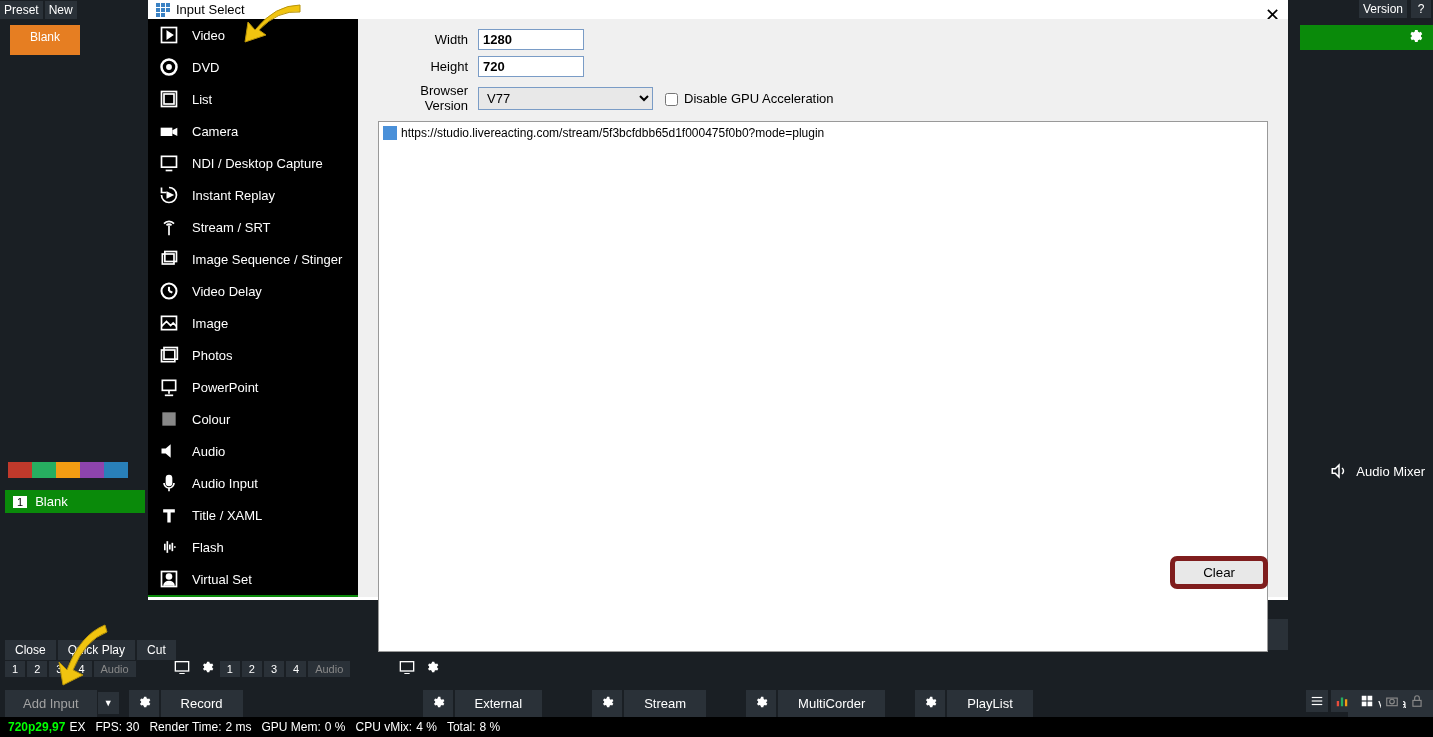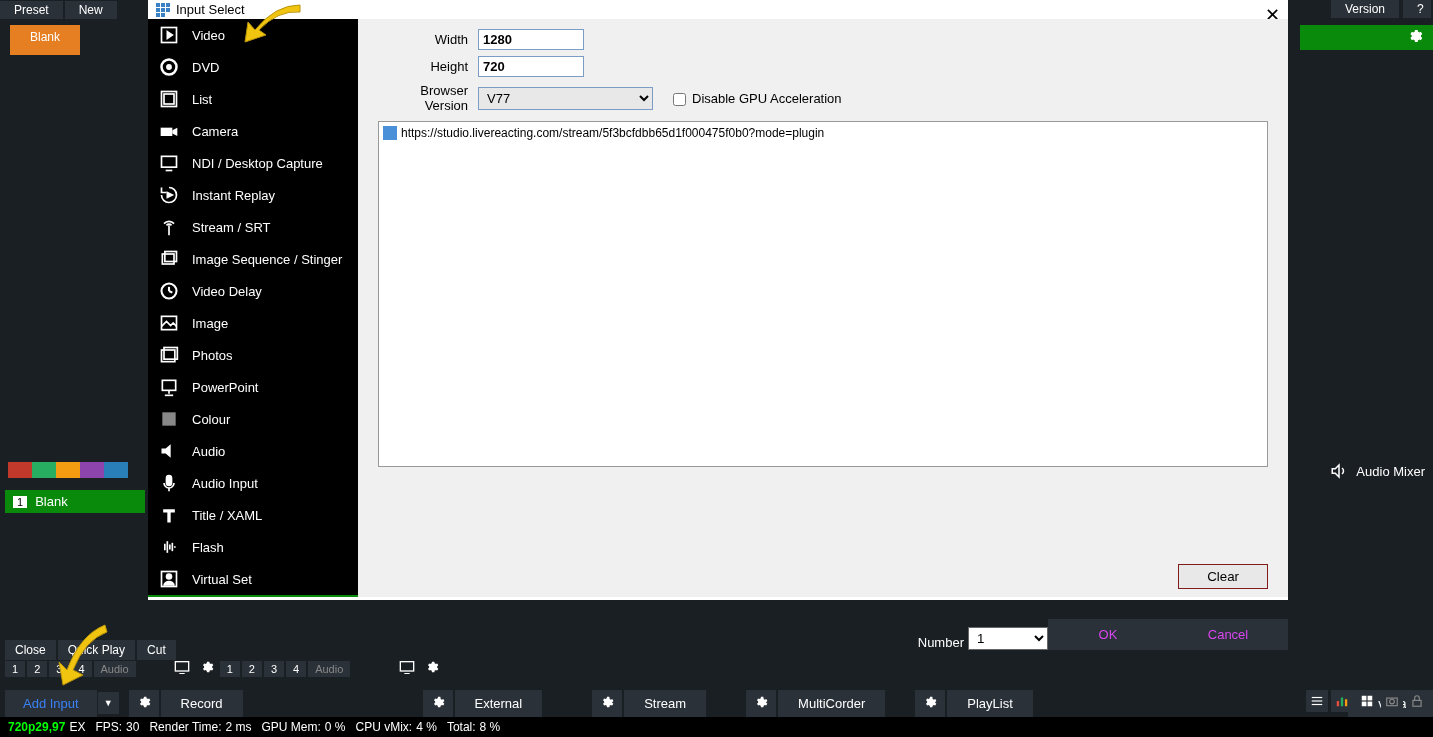--- a/index.html
+++ b/index.html
@@ -1,18 +1,18 @@
 <!DOCTYPE html>
 <html><head>
 <meta charset="utf-8">
 <style>
 * { margin: 0; padding: 0; box-sizing: border-box; font-family: 'Segoe UI', Arial, sans-serif; }
 body { background: #1a1f24; color: #fff; width: 1433px; height: 737px; overflow: hidden; position: relative; font-size: 13px; }
 .top-bar { height: 20px; background: #1a1f24; display: flex; align-items: center; }
-.top-btn { color: #fff; background: #2a3138; padding: 2px 14px; font-size: 12px; cursor: pointer; margin-right: 2px; }
+.top-btn { color: #fff; background: #2a3138; padding: 2px 4px; font-size: 12px; cursor: pointer; margin-right: 2px; }
 .top-right { position: absolute; right: 0; top: 0; display: flex; gap: 2px; }
 .top-right .top-btn { background: #2a3138; }
 .help-btn { width: 20px; text-align: center; }
 .input-row { height: 30px; position: absolute; top: 25px; left: 10px; display: flex; }
 .input-box { background: #e67e22; color: #fff; padding: 5px 20px; font-size: 12px; }
 .green-strip { position: absolute; top: 25px; left: 1300px; right: 0; height: 25px; background: #0a8a0a; display: flex; align-items: center; justify-content: flex-end; padding-right: 10px; }
 .gear-white { color: #fff; font-size: 14px; }
 
 
 .dialog { position: absolute; top: 0; left: 148px; width: 1140px; height: 600px; background: #fff; z-index: 10; }
@@ -26,26 +26,26 @@
 .sidebar-item.selected { background: #0a8a0a; }
 .sidebar-icon { width: 22px; height: 22px; margin-right: 12px; display: flex; align-items: center; justify-content: center; }
 .sidebar-icon svg { width: 20px; height: 20px; }
 .main-panel { flex: 1; background: #f0f0f0; padding: 10px 20px; color: #000; position: relative; }
 .form-row { display: flex; align-items: center; margin-bottom: 6px; }
 .form-label { width: 90px; text-align: right; margin-right: 10px; font-size: 13px; color: #000; }
 .form-input { border: 1px solid #7a9cc6; padding: 2px 4px; font-size: 13px; background: #fff; color: #000; }
 .url-input { width: 800px; }
 .small-input { width: 106px; font-weight: bold; }
 .select-input { width: 175px; background: #e8e8e8; }
-.checkbox-wrap { display: flex; align-items: flex-end; margin-left: 20px; }
+.checkbox-wrap { display: flex; align-items: flex-end; margin-left: 12px; }
 .checkbox-wrap input { margin-right: 6px; }
-.list-area { border: 1px solid #999; background: #fff; height: 346px; margin-top: 8px; padding: 4px; font-size: 12px; color: #000; }
+.list-area { border: 1px solid #999; background: #fff; height: 531px; margin-top: 8px; padding: 4px; font-size: 12px; color: #000; }
 .list-item-browser { display: flex; align-items: center; }
 .list-item-browser .mini-icon { width: 14px; height: 14px; margin-right: 4px; background: #4a90d9; display: inline-block; }
-.clear-btn { position: absolute; right: 20px; bottom: 8px; padding: 4px 28px; background: #e8e8e8; border: 1px solid #7f1d1d; color: #000; cursor: pointer; border-radius: 0; }
+.clear-btn { position: absolute; right: 20px; bottom: 8px; padding: 4px 28px; background: #e8e8e8; border: 5px solid #7f1d1d; color: #000; cursor: pointer; border-radius: 7px; }
 
 
 .dialog-bottom { position: absolute; top: 615px; left: 358px; width: 930px; height: 35px; display: flex; align-items: flex-end; justify-content: flex-end; color: #fff; }
 .number-label { font-size: 13px; margin-right: 4px; }
 .number-select { width: 80px; background: #fff; color: #000; border: 1px solid #666; padding: 2px 4px; }
 .dlg-btn { width: 120px; padding: 8px 16px; background: #2a3138; color: #d946ef; text-align: center; cursor: pointer; border: none; font-size: 13px; }
 
 
 .arrow { position: absolute; z-index: 20; }
 .arrow svg { display: block; }
@@ -61,21 +61,21 @@
 .audio-mixer { position: absolute; top: 462px; right: 8px; display: flex; align-items: center; gap: 8px; color: #fff; }
 .ctrl-row1 { position: absolute; top: 640px; left: 5px; display: flex; gap: 2px; }
 .ctrl-btn { background: #2a3138; color: #fff; padding: 3px 10px; font-size: 12px; cursor: pointer; }
 .ctrl-row2 { position: absolute; top: 660px; left: 5px; display: flex; gap: 2px; align-items: center; }
 .num-btn { background: #2a3138; color: #fff; padding: 2px 7px; font-size: 11px; cursor: pointer; }
 .monitor-icon { color: #fff; margin: 0 4px; }
 .gear-sm { color: #fff; margin: 0 4px; }
 .ctrl-row2-right { position: absolute; top: 660px; left: 395px; display: flex; gap: 2px; align-items: center; }
 
 .main-btns { position: absolute; top: 690px; left: 0; right: 0; height: 26px; display: flex; align-items: center; background: #1a1f24; }
-.add-input-btn { background: #2a3138; color: #3b82f6; padding: 6px 18px; font-size: 13px; margin-left: 5px; cursor: pointer; }
+.add-input-btn { background: #2a3138; color: #a3a3a3; padding: 6px 18px; font-size: 13px; margin-left: 5px; cursor: pointer; }
 .dropdown-arrow { background: #2a3138; color: #fff; padding: 6px 6px; margin-left: 1px; font-size: 9px; cursor: pointer; }
 .gear-btn { background: #2a3138; color: #fff; padding: 5px 8px; margin-left: 10px; cursor: pointer; }
 .action-btn { background: #2a3138; color: #fff; padding: 6px 20px; font-size: 13px; cursor: pointer; margin-left: 2px; }
 
 .right-icons { position: absolute; right: 5px; top: 690px; display: flex; gap: 3px; align-items: center; }
 .icon-box { width: 22px; height: 22px; background: #2a3138; display: flex; align-items: center; justify-content: center; cursor: pointer; }
 
 .status-bar { position: absolute; bottom: 0; left: 0; right: 0; height: 20px; background: #000; color: #fff; font-size: 12px; padding: 2px 8px; display: flex; align-items: center; gap: 4px; }
 .status-green { color: #0f0; font-weight: bold; }
 </style>

